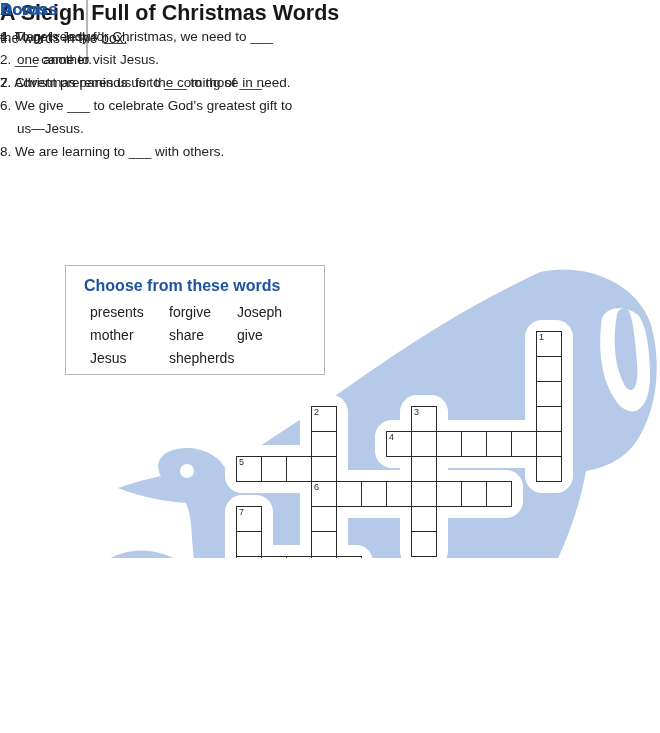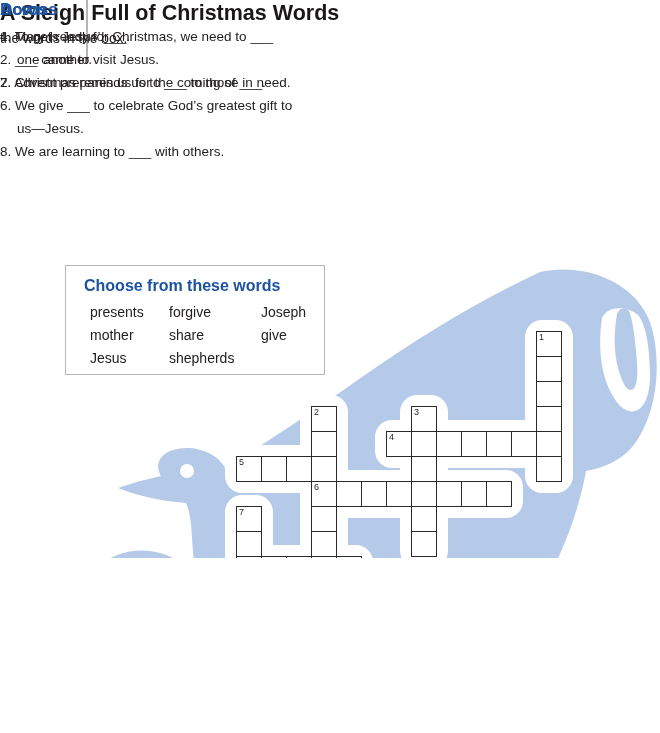--- a/index.html
+++ b/index.html
@@ -134,21 +134,21 @@
         <div class="wb-col" style="left: 18px; margin-left: 6px;">
           <div>presents</div>
           <div>mother</div>
           <div>Jesus</div>
         </div>
         <div class="wb-col" style="left: 103px;">
           <div>forgive</div>
           <div>share</div>
           <div>shepherds</div>
         </div>
-        <div class="wb-col" style="left: 195px;">
+        <div class="wb-col" style="left: 171px;">
           <div>Joseph</div>
           <div>give</div>
         </div>
       </div>
   </div>
 
   <div id="halos">
       <div class="halo" style="left: 525px; top: 320px; width: 48px; height: 173px;"></div>
       <div class="halo" style="left: 300px; top: 395px; width: 48px; height: 248px;"></div>
       <div class="halo" style="left: 400px; top: 395px; width: 48px; height: 173px;"></div>

